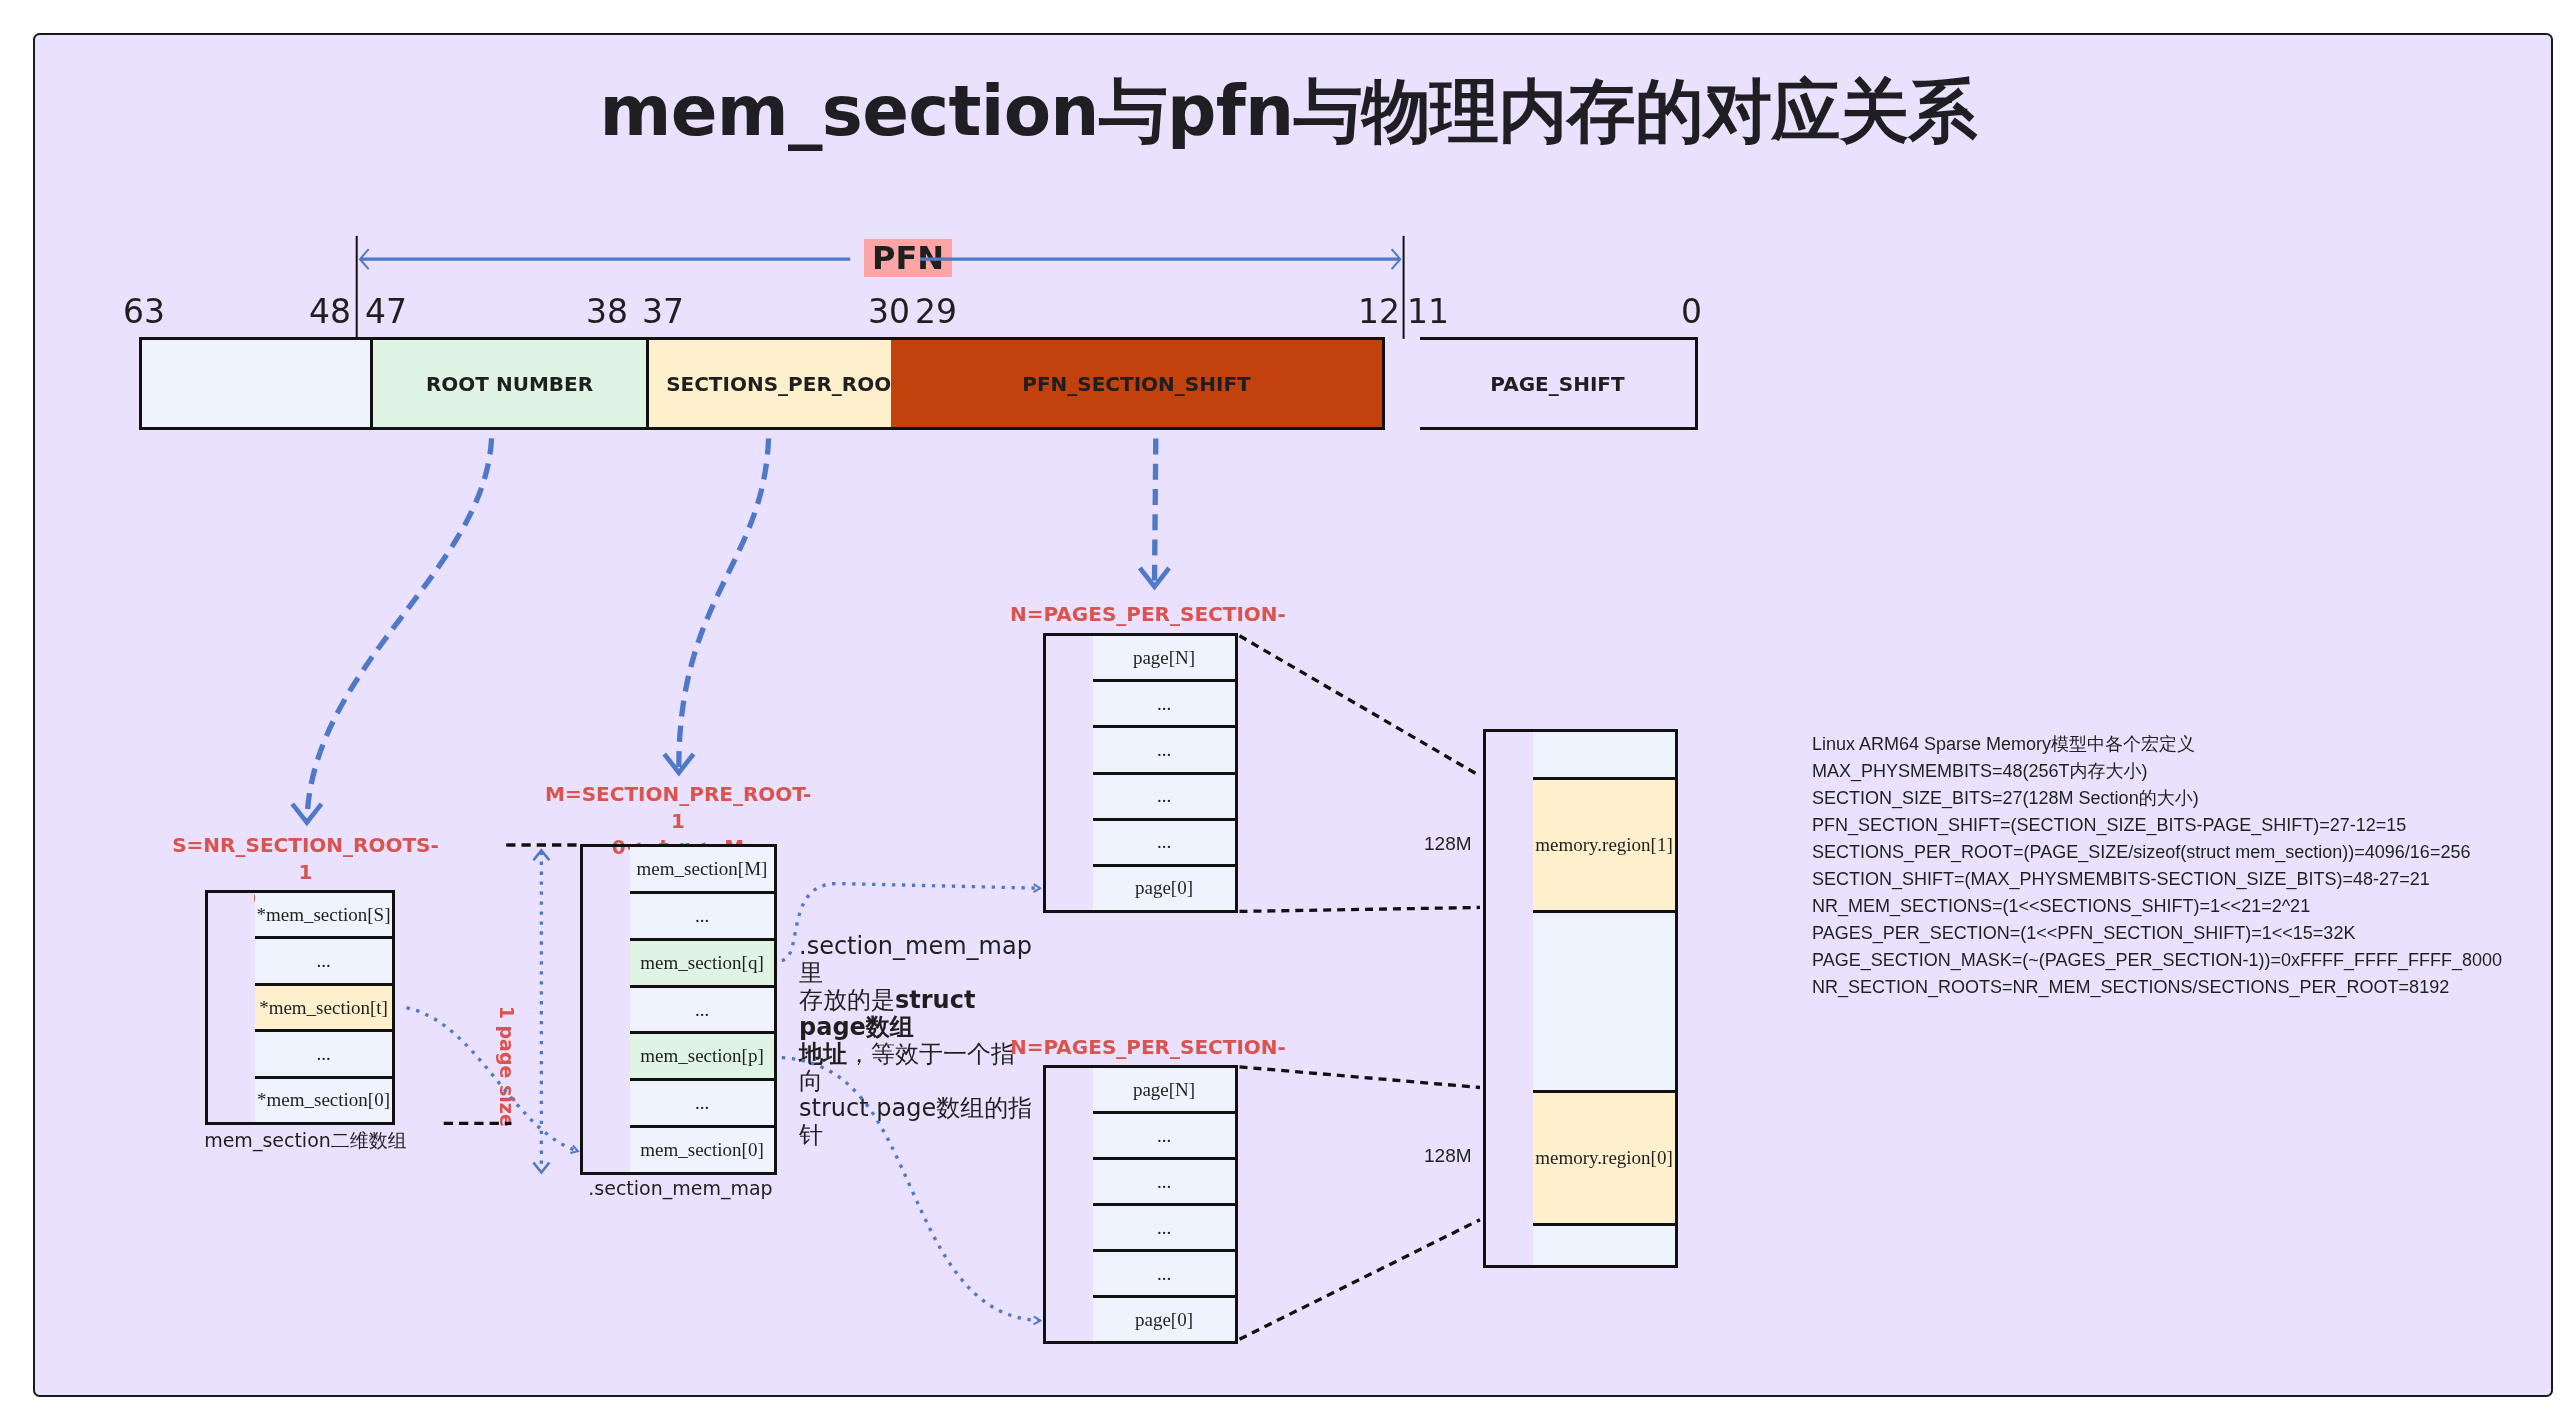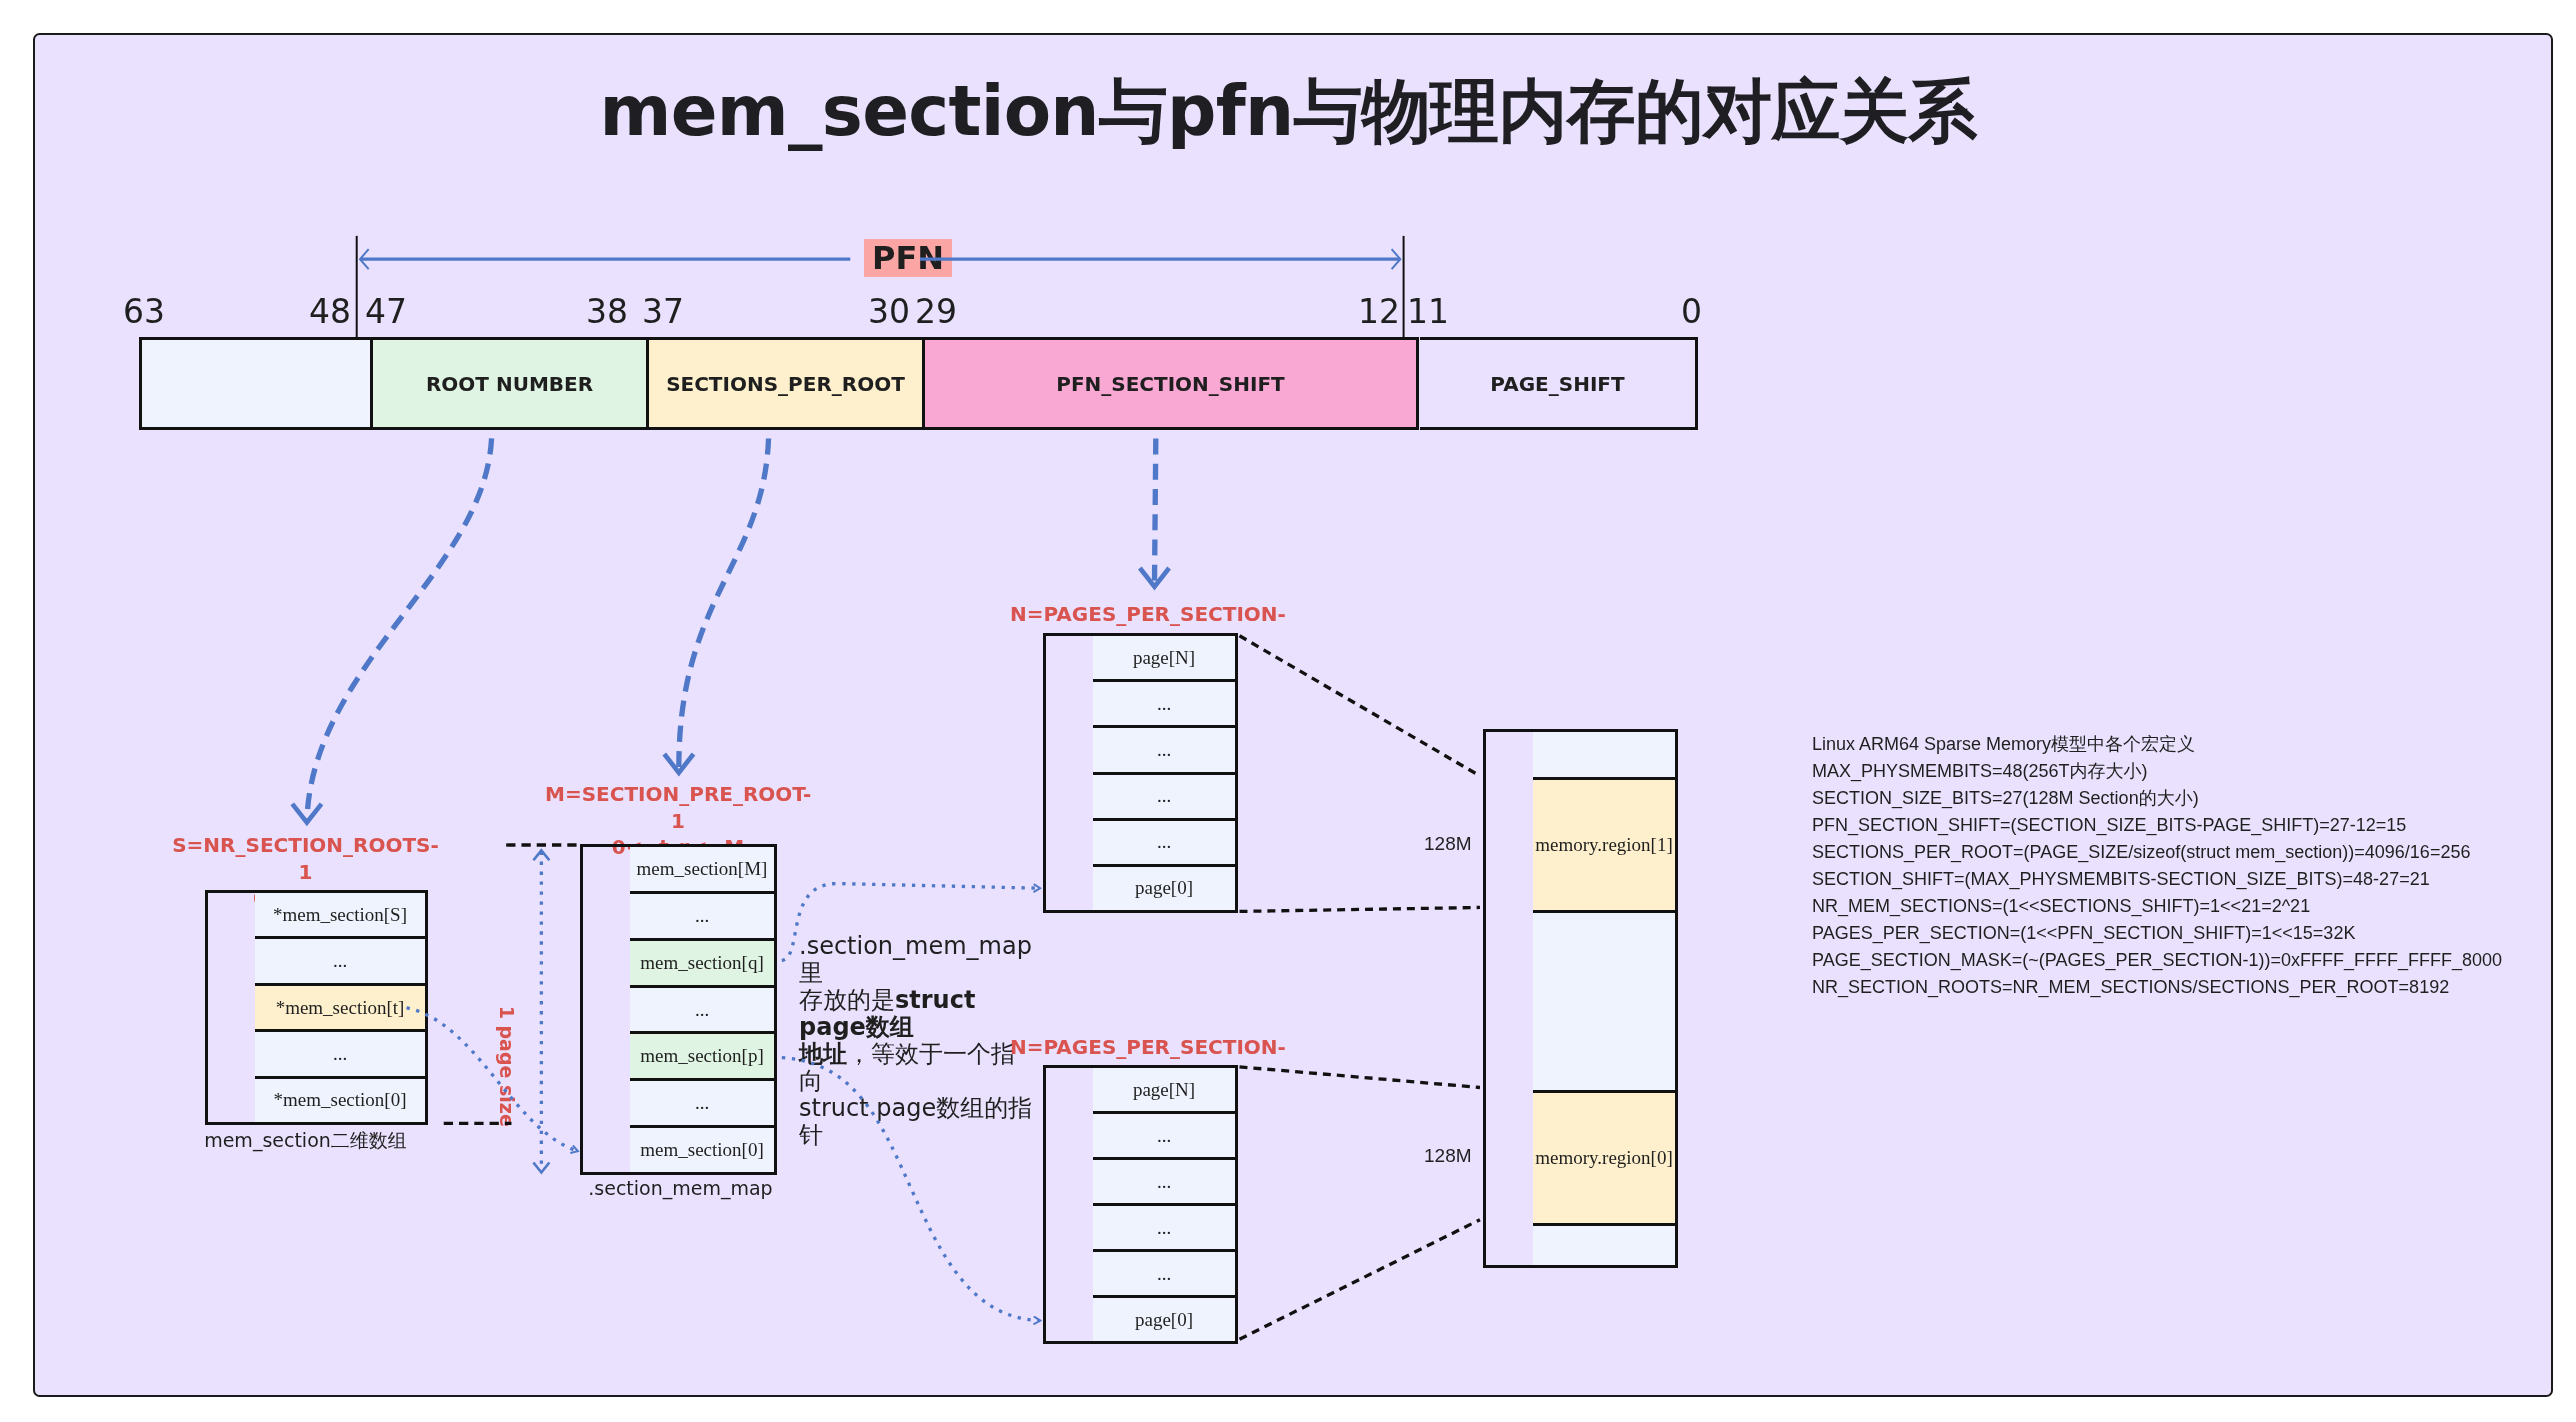--- a/index.html
+++ b/index.html
@@ -40,28 +40,28 @@
 <div class="bitnum" style="left:642px">37</div>
 <div class="bitnum" style="left:868px">30</div>
 <div class="bitnum" style="left:915px">29</div>
 <div class="bitnum" style="left:1358px">12</div>
 <div class="bitnum" style="left:1407px">11</div>
 <div class="bitnum" style="left:1681px">0</div>
 
 <div class="field" style="left:123px;width:234px;background:#eff3fd"></div>
 <div class="field" style="left:357px;width:276px;background:#dff4e3">ROOT NUMBER</div>
 <div class="field" style="left:633px;width:276px;background:#fef0cd">SECTIONS_PER_ROOT</div>
-<div class="field" style="left:909px;width:494px;background:#f9a8d4">PFN_SECTION_SHIFT</div>
+<div class="field" style="left:875px;width:494px;background:#c2410c">PFN_SECTION_SHIFT</div>
 <div class="field" style="left:1404px;width:278px;background:#e9e1fd">PAGE_SHIFT</div>
 
 <div class="red" style="left:166px;top:832px;width:279px">
   <div>S=NR_SECTION_ROOTS-1</div>
   <div>0&lt;=t&lt;=S</div>
 </div>
-<div class="tbl" style="left:205px;top:890px;width:223px;height:235px">
+<div class="tbl" style="left:205px;top:890px;width:190px;height:235px">
   <div class="cell">*mem_section[S]</div>
   <div class="cell">...</div>
   <div class="cell y">*mem_section[t]</div>
   <div class="cell">...</div>
   <div class="cell">*mem_section[0]</div>
 </div>
 <div class="caption" style="left:186px;top:1128px;width:239px">mem_section二维数组</div>
 
 <div class="red" style="left:545px;top:781px;width:266px">
   <div>M=SECTION_PRE_ROOT-1</div>

